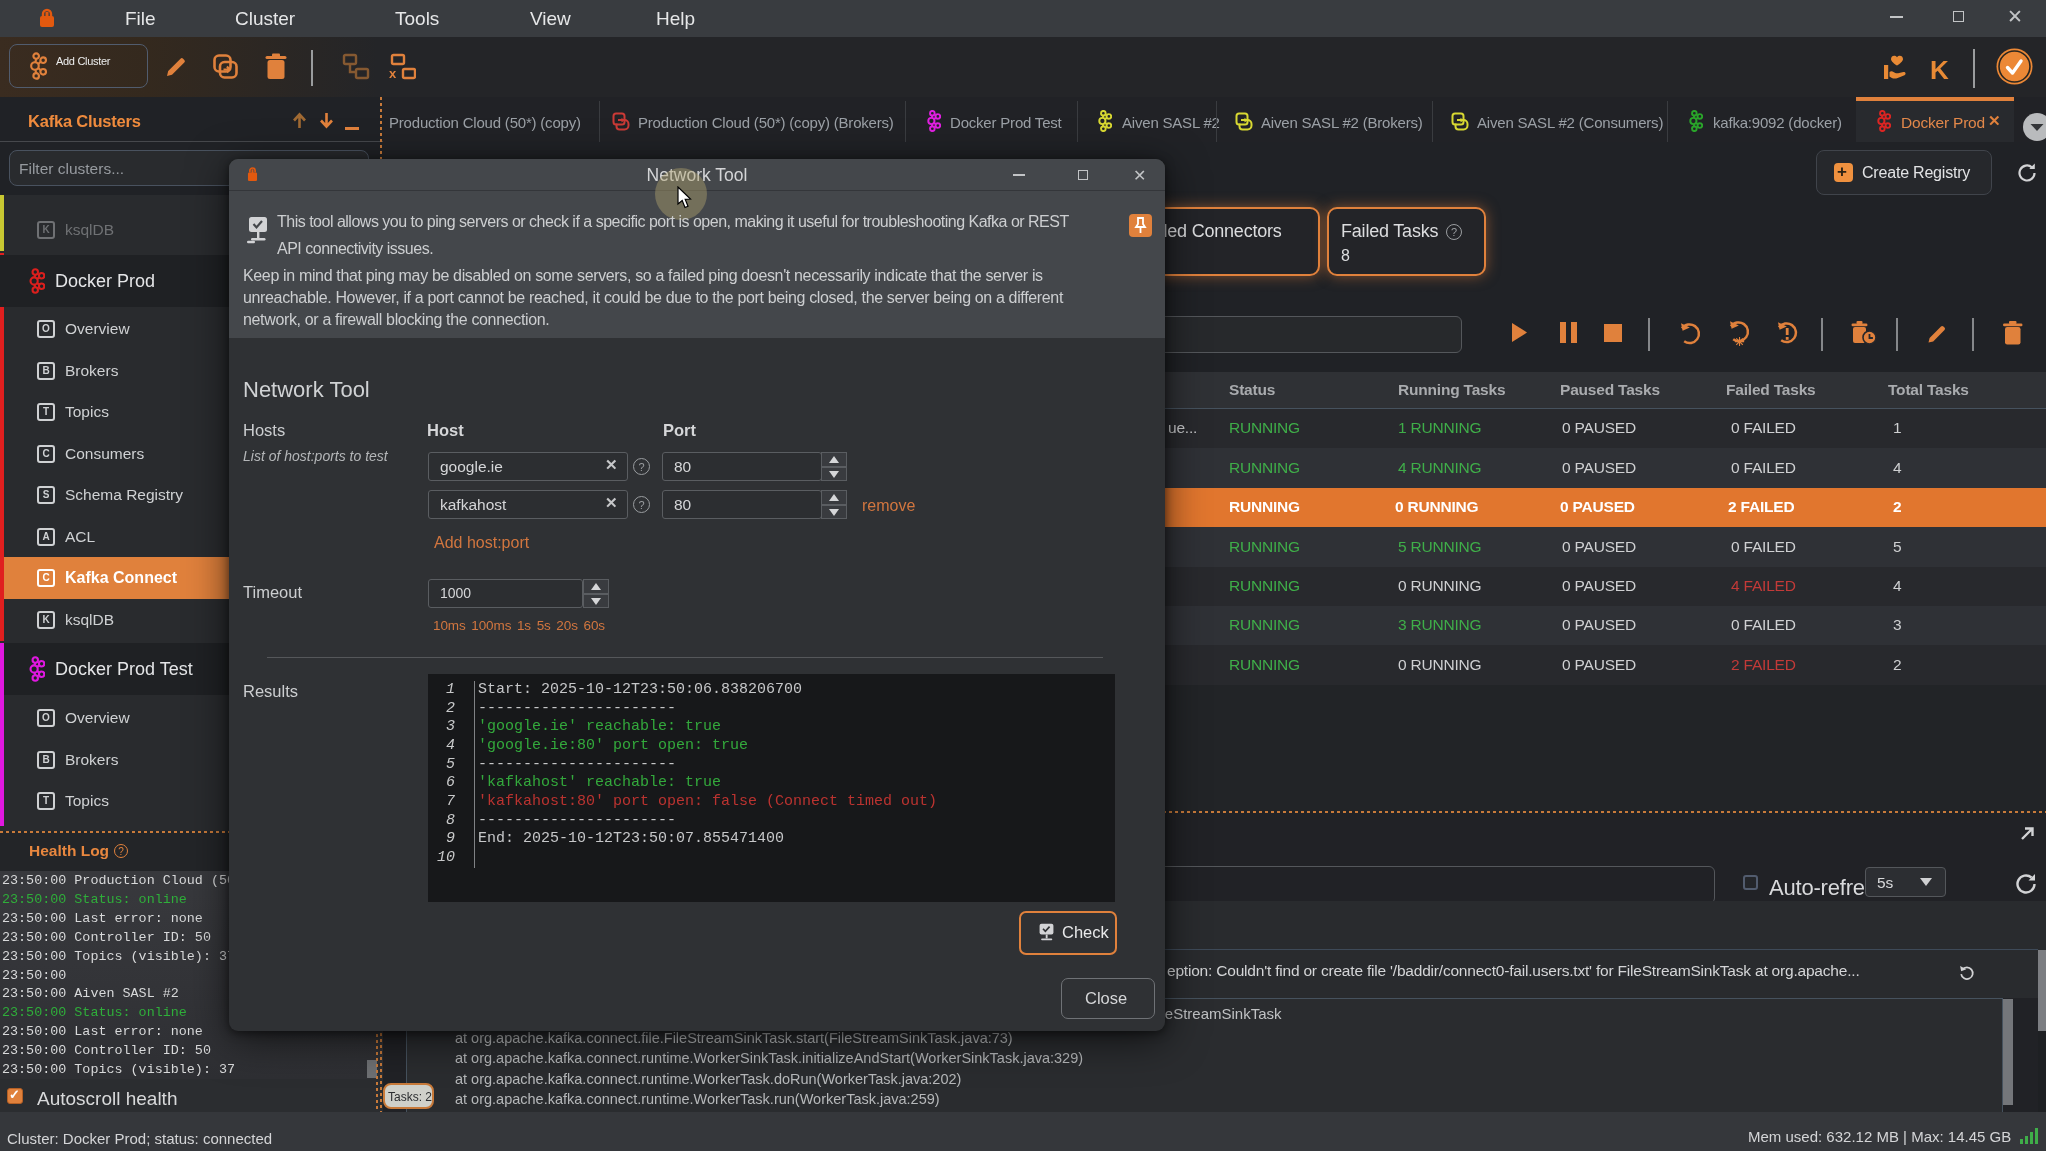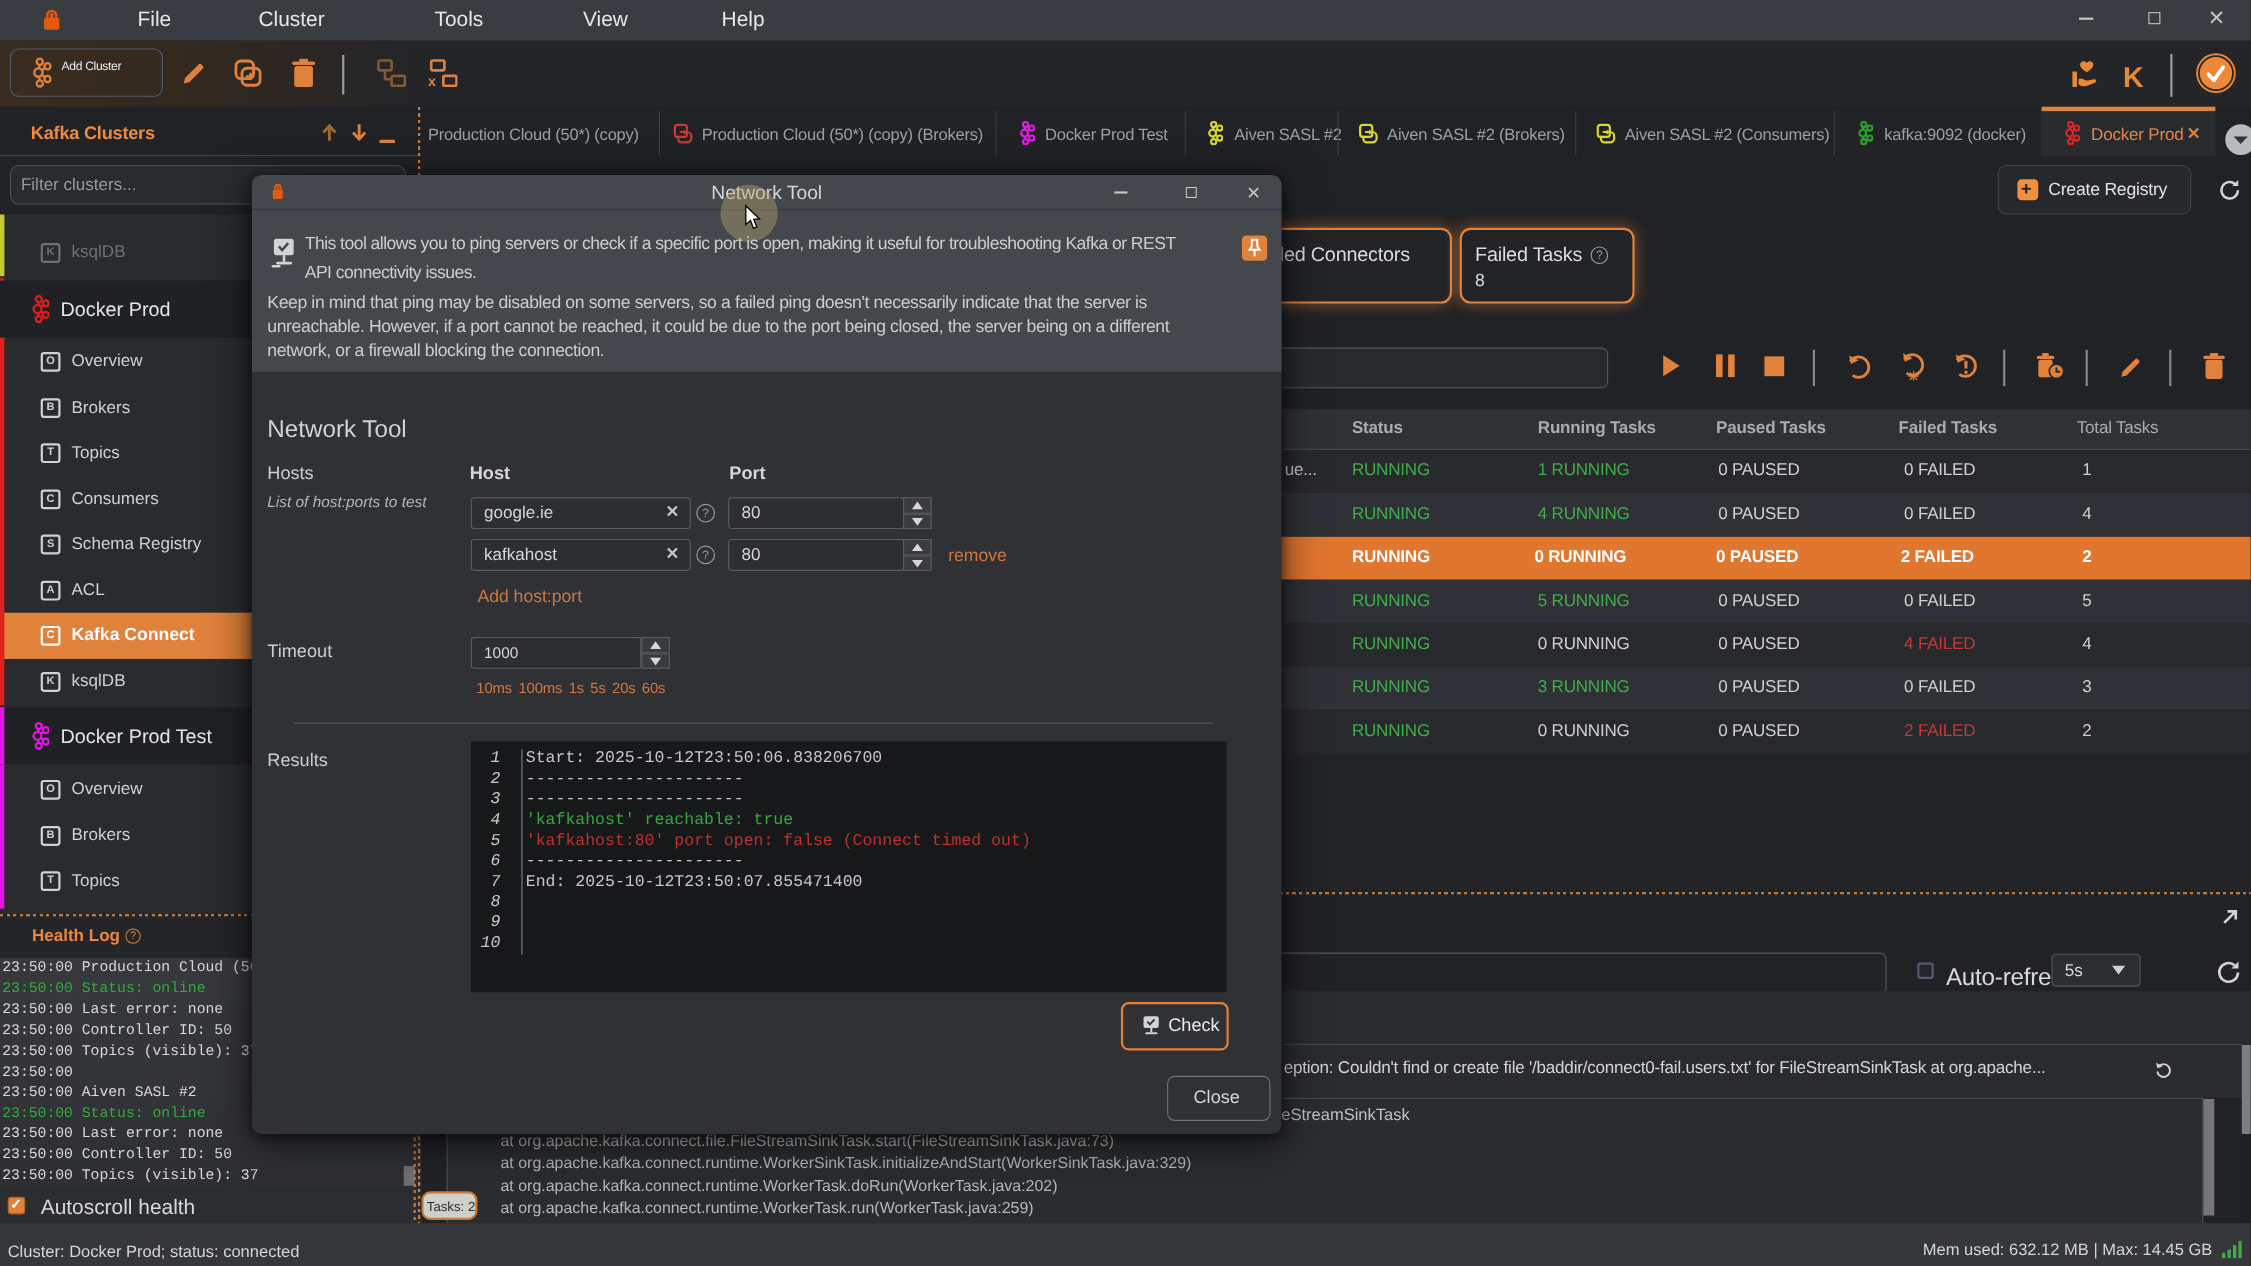--- a/index.html
+++ b/index.html
@@ -278,21 +278,21 @@
         <rect x="3" y="6" width="15.5" height="17.5" rx="2.2" fill="#e0813c"></rect>
         <rect x="1" y="2.5" width="19.5" height="2.8" rx="1.4" fill="#e0813c"></rect>
         <rect x="7" y="0" width="7.5" height="3" rx="1" fill="#e0813c"></rect>
       </svg></div>
 
 <div class="a" style="left:383px;top:372px;width:1663px;height:37px;background:#2f3135;border-bottom:1px solid #46525e"></div>
 <div class="a" style="left:1229px;top:381px;width:70px;font-size:15.5px;letter-spacing:-0.2px;font-weight:bold;color:#a9abae">Status</div>
 <div class="a" style="left:1398px;top:381px;font-size:15.5px;letter-spacing:-0.2px;font-weight:bold;color:#a9abae">Running Tasks</div>
 <div class="a" style="left:1560px;top:381px;font-size:15.5px;letter-spacing:-0.2px;font-weight:bold;color:#a9abae">Paused Tasks</div>
 <div class="a" style="left:1726px;top:381px;font-size:15.5px;letter-spacing:-0.2px;font-weight:bold;color:#a9abae">Failed Tasks</div>
-<div class="a" style="left:1888px;top:381px;font-size:15.5px;letter-spacing:-0.2px;font-weight:normal;color:#a9abae">Total Tasks</div>
+<div class="a" style="left:1888px;top:381px;font-size:15.5px;letter-spacing:-0.2px;font-weight:bold;color:#a9abae">Total Tasks</div>
 
 <div id="rows" style="position:absolute;left:383px;top:409px;width:1663px;height:276px;font-size:15.5px;letter-spacing:-0.2px">
 <div class="a" style="left:0;top:0;width:1663px;height:39px;background:#28292d"></div>
 <div class="a" style="left:785px;top:10px;color:#c9cacc">ue...</div>
 <div class="a" style="left:846px;top:10px;color:#3fae49">RUNNING</div>
 <div class="a" style="left:1015px;top:10px;color:#3fae49">1 RUNNING</div>
 <div class="a" style="left:1179px;top:10px;color:#cfd0d2">0 PAUSED</div>
 <div class="a" style="left:1348px;top:10px;color:#cfd0d2">0 FAILED</div>
 <div class="a" style="left:1510px;top:10px;color:#cfd0d2">1</div>
 <div class="a" style="left:0;top:39px;width:1663px;height:40px;background:#2f3136"></div>
@@ -588,20 +588,22 @@
 4
 5
 6
 7
 8
 9
 10</div>
 <div class="a" style="left:474px;top:681px;width:1px;height:187px;background:#808285"></div>
 <div class="a mono" style="left:478px;top:681px;font-size:15px;line-height:18.65px;color:#c6c7c9;white-space:pre">Start: 2025-10-12T23:50:06.838206700
 ----------------------
+<span style="color:#33a93c">'google.ie' reachable: true
+'google.ie:80' port open: true</span>
 ----------------------
 <span style="color:#33a93c">'kafkahost' reachable: true</span>
 <span style="color:#bb3330">'kafkahost:80' port open: false (Connect timed out)</span>
 ----------------------
 End: 2025-10-12T23:50:07.855471400</div>
 
 <div class="a" style="left:1019px;top:911px;width:98px;height:44px;border:2px solid #e0813c;border-radius:7px;background:#2f3134"></div>
 <div class="a" style="left:1037px;top:923px;width:19px;height:20px">
 <svg width="19" height="20" viewBox="0 0 24 26">
         <rect x="3" y="1" width="18" height="14" rx="2.5" fill="#d2d3d5"></rect>

